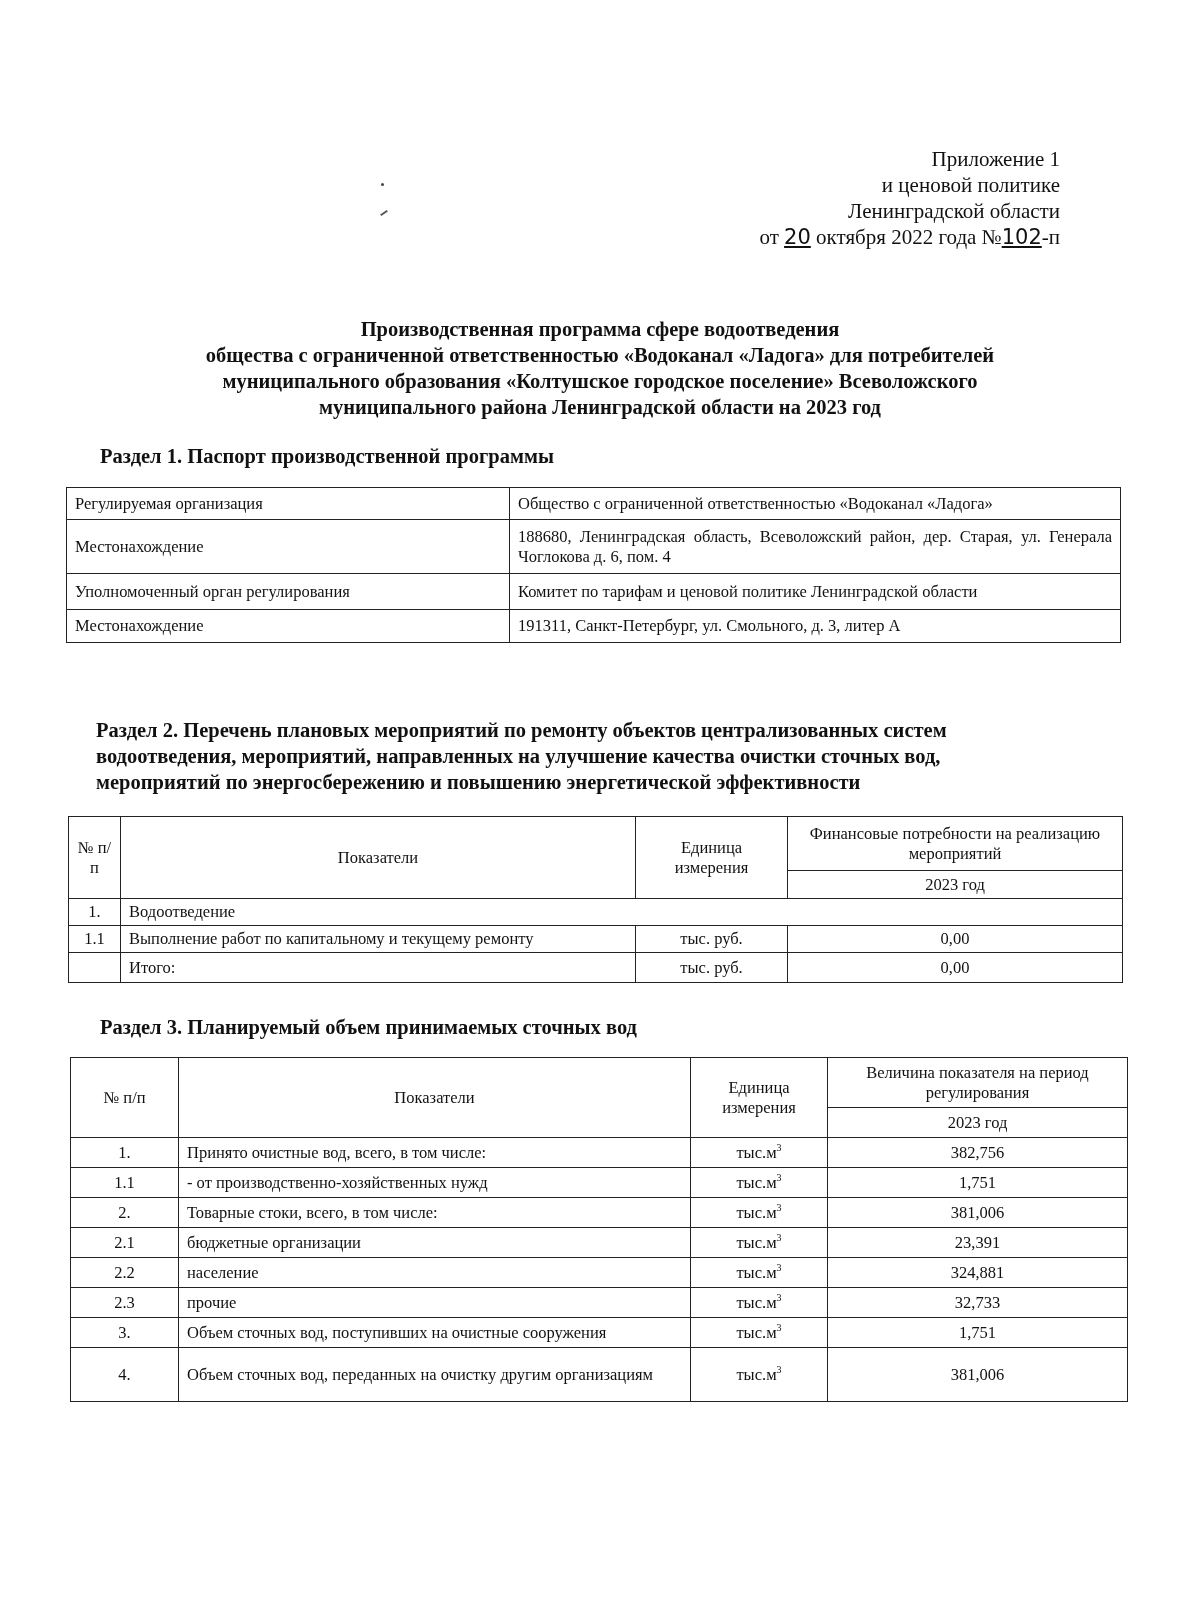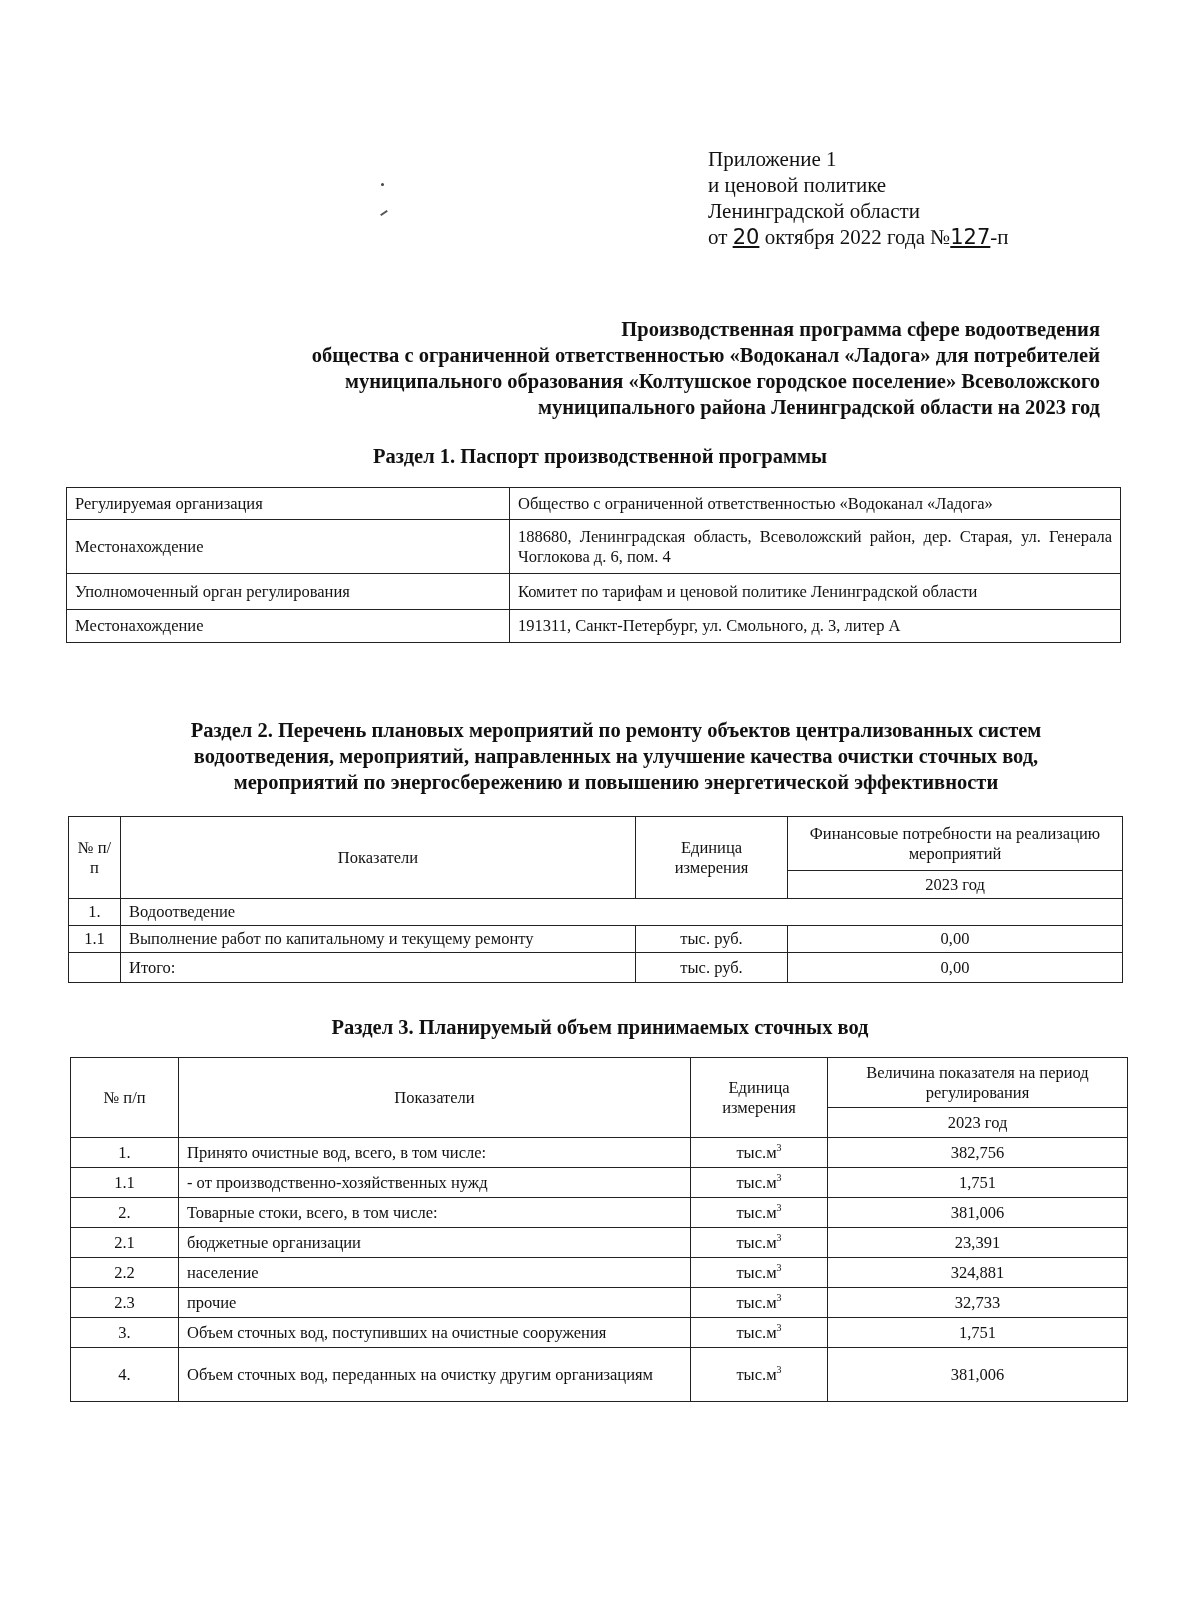--- a/index.html
+++ b/index.html
@@ -2,33 +2,33 @@
 <html><head>
 <meta charset="utf-8">
 <style>
   html, body { margin: 0; padding: 0; background: #ffffff; }
   body {
     width: 1200px; height: 1613px; position: relative; overflow: hidden;
     font-family: "Liberation Serif", "DejaVu Serif", serif; color: #111;
   }
   .abs { position: absolute; }
   .appendix {
-    left: 708px; top: 146px; width: 380px; text-align: left;
+    left: 680px; top: 146px; width: 380px; text-align: right;
     font-size: 21px; line-height: 26px;
   }
   .appendix .hand {
     font-family: "DejaVu Sans", sans-serif; 
     text-decoration: underline; font-size: 21px;
   }
   .title {
-    left: 100px; top: 316px; width: 1000px; text-align: right;
+    left: 100px; top: 316px; width: 1000px; text-align: center;
     font-weight: bold; font-size: 20.5px; line-height: 26px;
   }
   .section-title {
-    text-align: center; font-weight: bold; font-size: 20.5px; line-height: 26px;
+    font-weight: bold; font-size: 20.5px; line-height: 26px;
   }
   table { border-collapse: collapse; font-size: 16.5px; }
   td { border: 1.5px solid #222; padding: 2px 8px; vertical-align: middle; }
   .c { text-align: center; }
   .j { text-align: justify; }
   sup { font-size: 10px; }
   .dot { width: 3px; height: 3px; background: #444; border-radius: 50%; }
 </style>
 </head>
 <body>
@@ -36,21 +36,21 @@
 <div class="abs dot" style="left:381px;top:183px;"></div>
 <div class="abs" style="left:380px;top:212px;width:8px;height:2px;background:#555;transform:rotate(-35deg);"></div>
 
 <div class="abs appendix">
   <div>Приложение 1</div>
   <div>и ценовой политике</div>
   <div>Ленинградской области</div>
   <div>
     <span>от</span>
     <span class="hand">20</span>
-    <span>октября 2022 года №</span><span class="hand">127</span><span>-п</span>
+    <span>октября 2022 года №</span><span class="hand">102</span><span>-п</span>
   </div>
 </div>
 
 <div class="abs title">
   <div>Производственная программа сфере водоотведения</div>
   <div>общества с ограниченной ответственностью «Водоканал «Ладога» для потребителей</div>
   <div>муниципального образования «Колтушское городское поселение» Всеволожского</div>
   <div>муниципального района Ленинградской области на 2023 год</div>
 </div>
 

